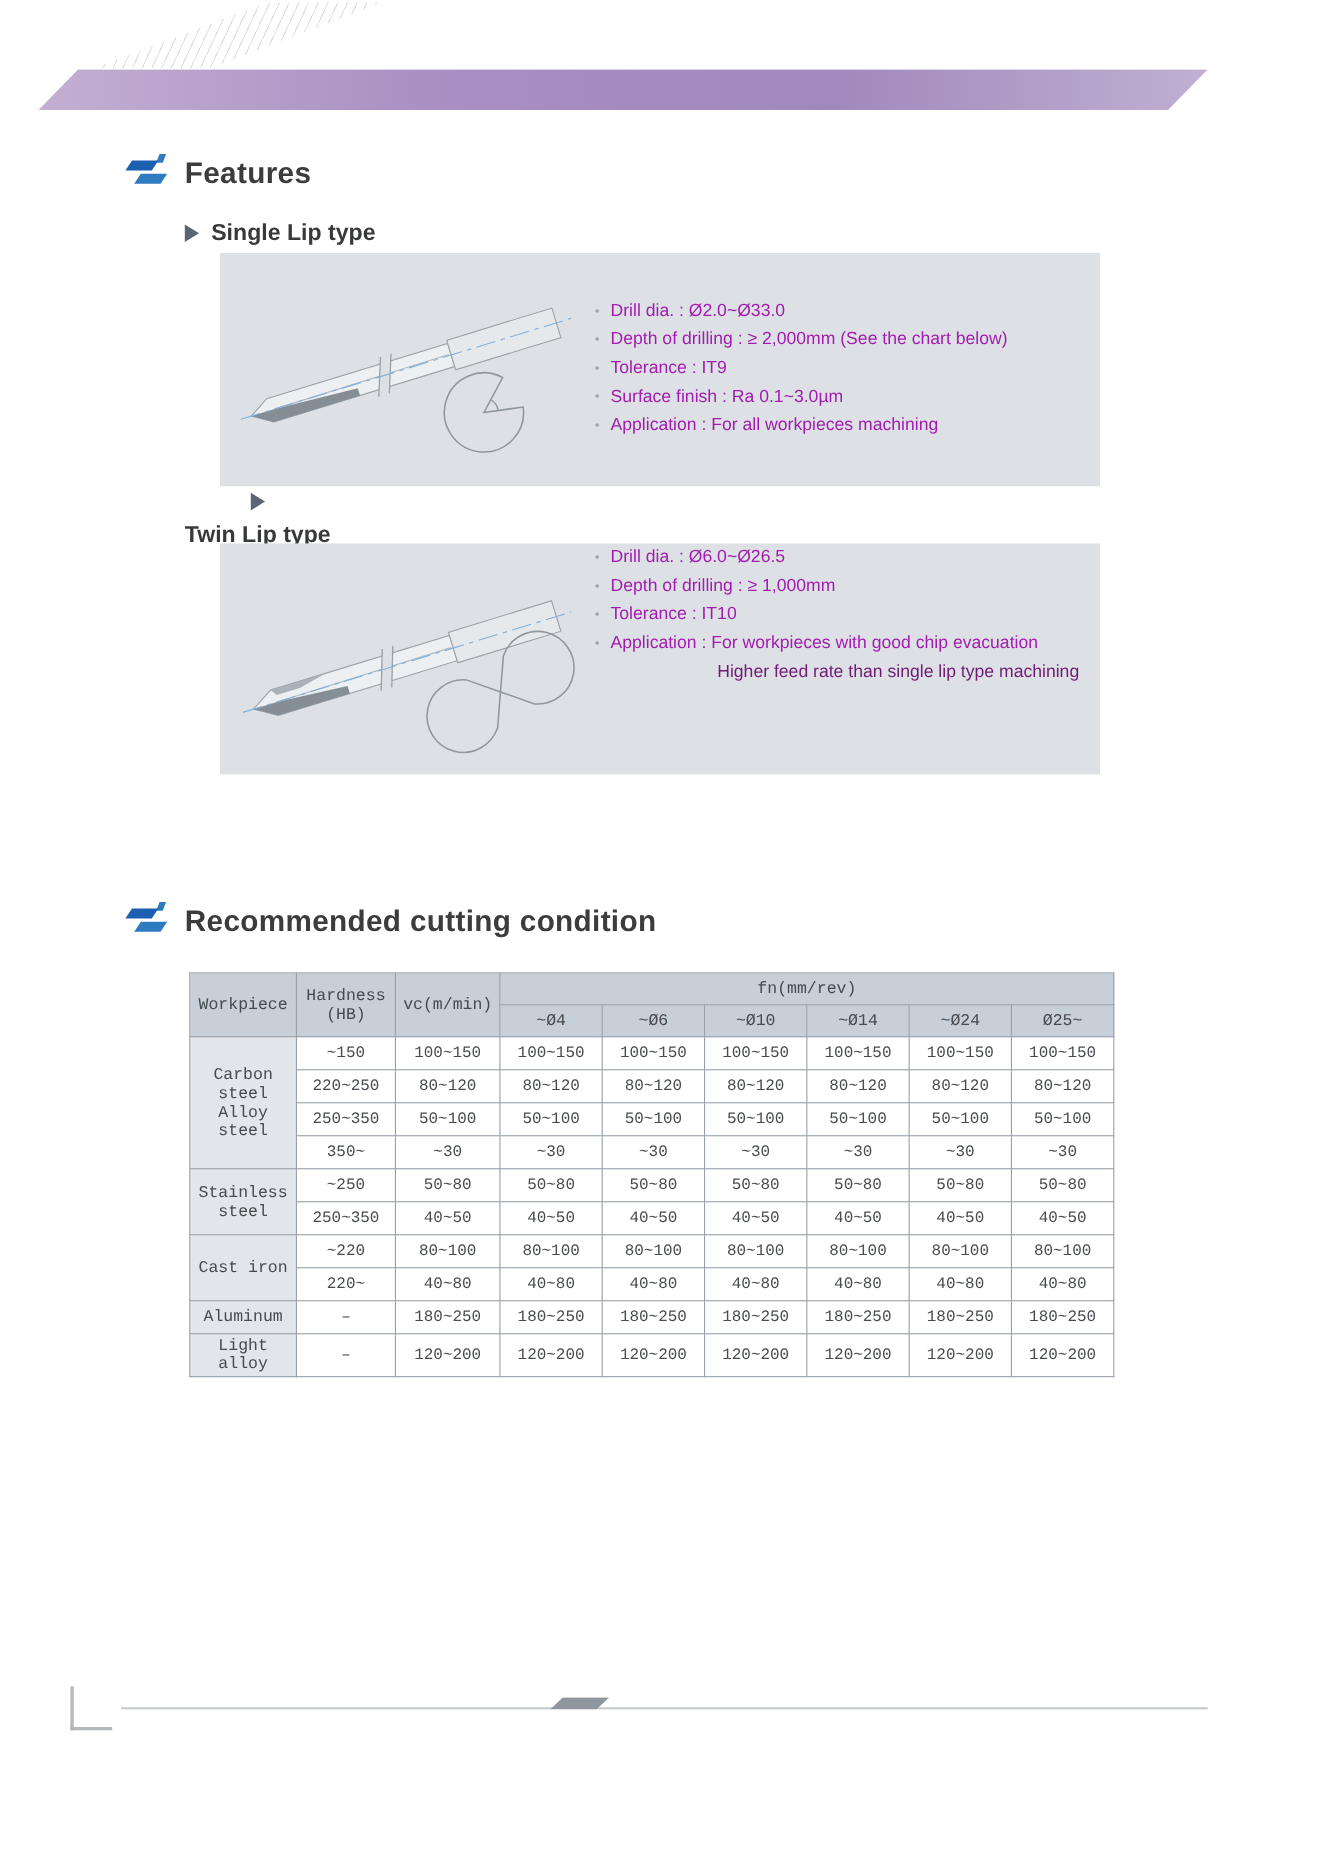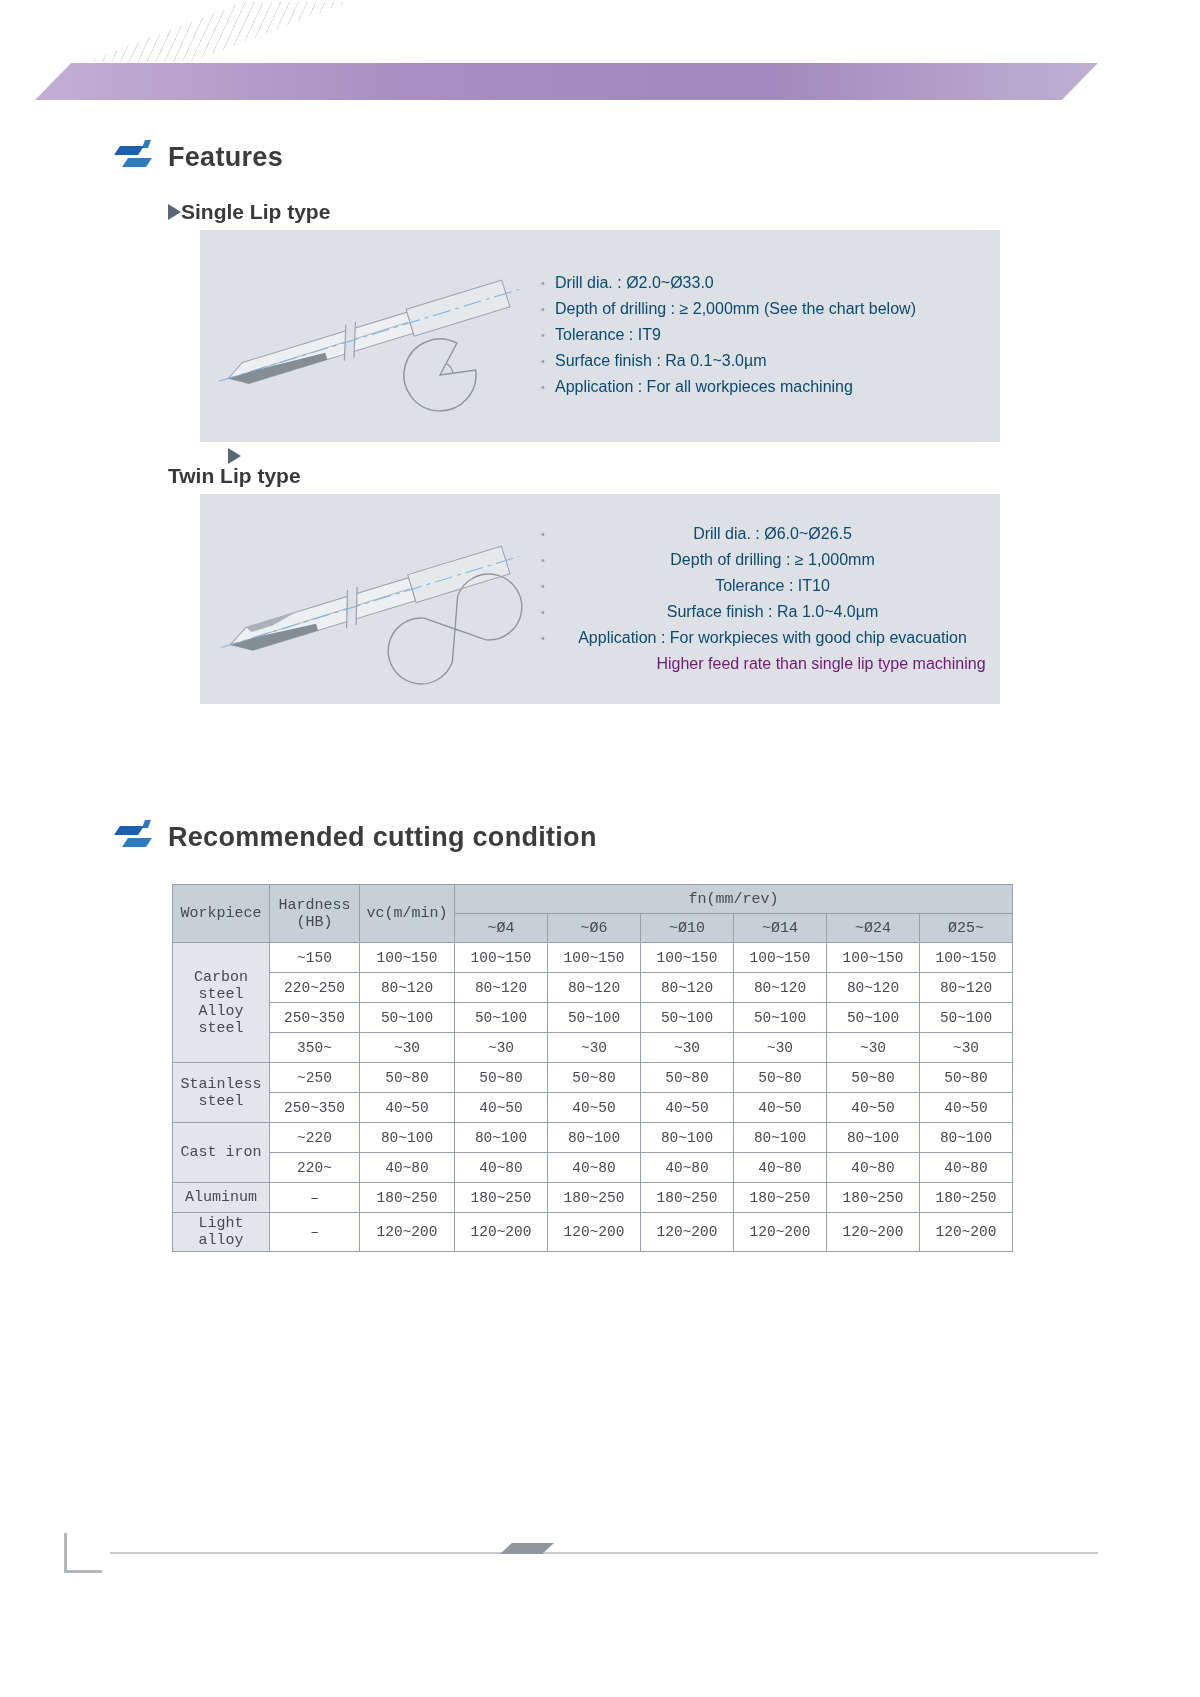--- a/index.html
+++ b/index.html
@@ -18,40 +18,40 @@
     background:linear-gradient(90deg,#c3afd3 0%,#a88ec2 35%,#a188bd 68%,#c0b0d2 100%);
     clip-path:polygon(3.4% 0,100% 0,96.6% 100%,0 100%);
   }
   
   .section-heading{position:absolute;display:flex;align-items:center;gap:14px;justify-content:space-between;}
   .section-heading h1{
     margin:0;font-size:27px;font-weight:700;color:#3c3c3c;letter-spacing:0.3px;
   }
   .logo{width:42px;height:34px;flex:0 0 auto;}
   
-  .sub-label{position:absolute;display:flex;align-items:center;justify-content:flex-end;}
+  .sub-label{position:absolute;display:flex;align-items:center;gap:11px;justify-content:flex-end;}
   .tri{
     width:0;height:0;border-left:13px solid #5b6674;
     border-top:8px solid transparent;border-bottom:8px solid transparent;
   }
   .sub-label span.txt{font-size:21px;font-weight:600;color:#38393b;}
   
   .panel{
     position:absolute;width:800px;background:#dde1e5;display:flex;
   }
   .panel .illus{flex:0 0 340px;position:relative;}
   .panel .content{flex:1;padding-right:10px;}
-  .bullets{list-style:none;margin:0;padding:0;font-size:16px;color:#0c4a6e;}
+  .bullets{list-style:none;margin:0;padding:0;font-size:16px;color:#a21caf;}
   .bullets li{position:relative;padding-left:15px;line-height:26px;}
   .bullets li::before{
     content:"•";position:absolute;left:1px;top:0;color:#9aa0a6;font-size:11px;line-height:26px;
   }
   .app-note{font-size:16px;color:#701a75;line-height:26px;padding-left:112px;}
   .panel1-content{padding-top:40px;}
-  .panel2-content{padding-top:27px;text-align:center;}
+  .panel2-content{}
   
   .table-wrap{position:absolute;left:172px;top:884px;}
   table{border-collapse:collapse;table-layout:fixed;width:840px;font-family:Liberation Mono, monospace;}
   th,td{
     border:1px solid #98a0a9;text-align:center;vertical-align:middle;
     font-weight:normal;padding:2px 4px;color:#474a4e;
   }
   thead th{background:#c7cfd9;font-size:15px;height:24px;}
   tbody td{background:#ffffff;font-size:14.5px;height:25px;}
   tbody td.wp{background:#e2e5e9;font-size:15px;margin-top:16px;}
@@ -137,21 +137,20 @@
           <path d="M255 135 L235 109 A33 33 0 1 0 235 161 Z" fill="none" stroke="#8e969e" stroke-width="1.4"></path>
           <path d="M255 135 L275 161 A33 33 0 1 0 275 109 Z" fill="none" stroke="#8e969e" stroke-width="1.4"></path>
         </g>
       </svg>
     </div>
     <div class="content panel2-content">
       <ul class="bullets">
         <li>Drill dia. : Ø6.0~Ø26.5</li>
         <li>Depth of drilling : ≥ 1,000mm</li>
         <li>Tolerance : IT10</li>
-        <li>Surface finish : Ra 1.0~4.0µm</li>
         <li>Application : For workpieces with good chip evacuation</li>
       </ul>
       <div class="app-note">Higher feed rate than single lip type machining</div>
     </div>
   </div>
 
   <div class="section-heading" style="left:112px;top:820px;">
     <svg class="logo" viewBox="0 0 42 34">
       <polygon points="33,0 39,0 36,8 30,8" fill="#2f7bc0"></polygon>
       <polygon points="8,6 32,6 26,15 2,15" fill="#1c5fb0"></polygon>

